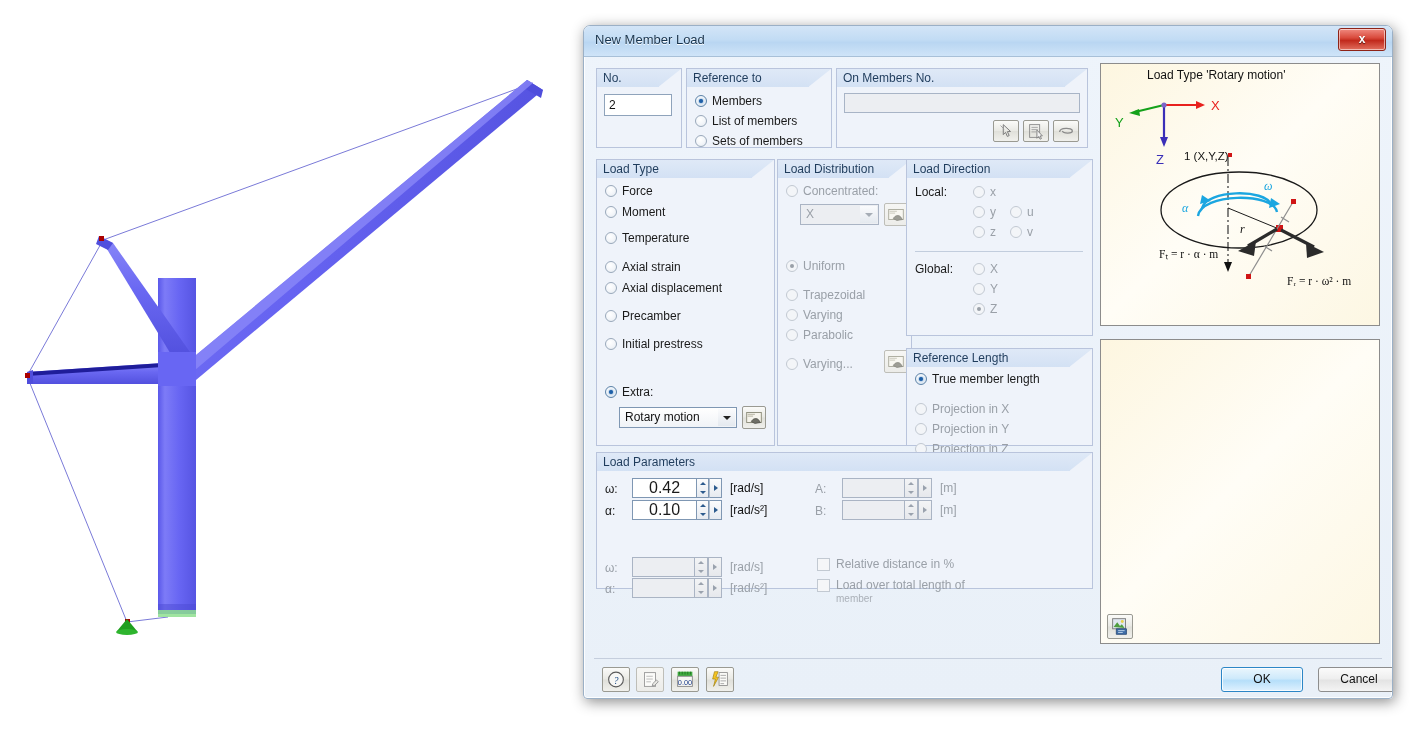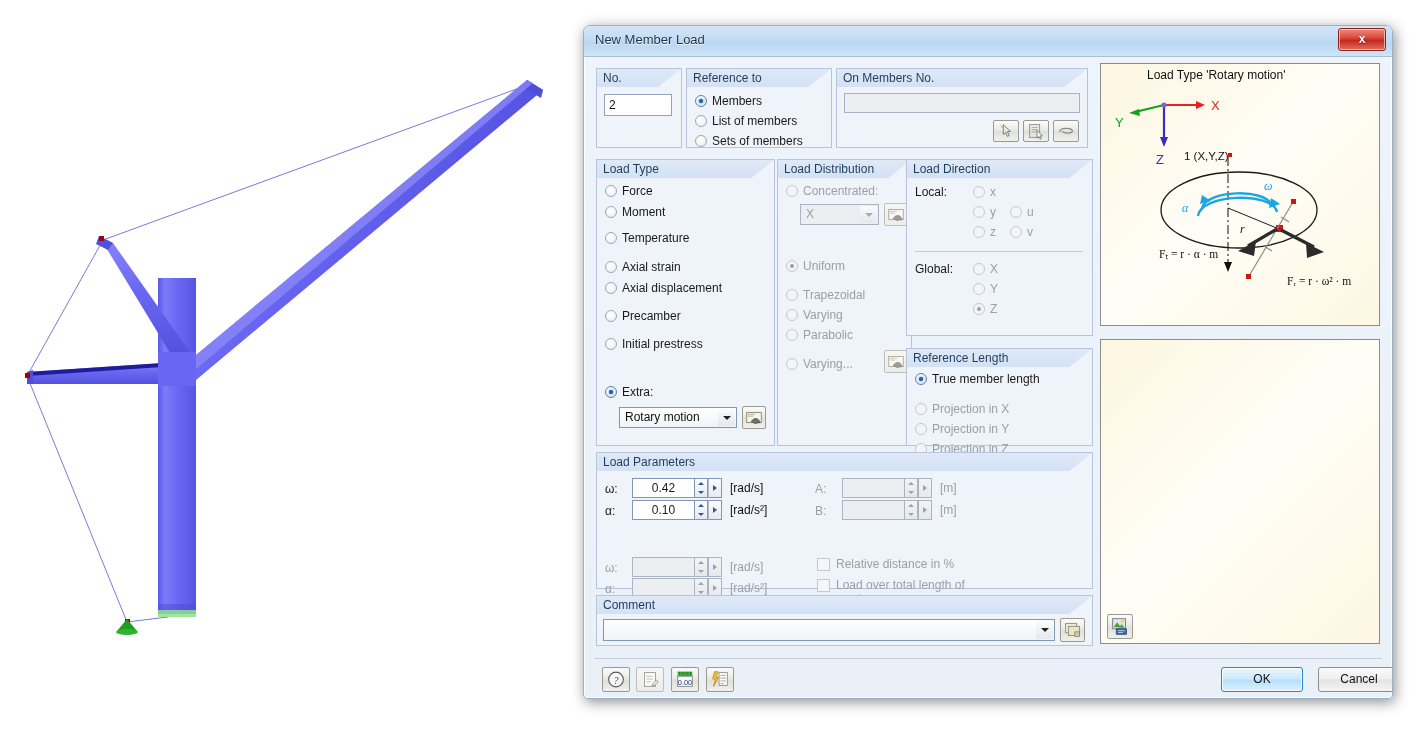--- a/index.html
+++ b/index.html
@@ -102,21 +102,21 @@
   .tbox{
     position:absolute;box-sizing:border-box;background:#fff;
     border:1px solid #8fa3bb;font-size:12px;color:#111;
     padding:2px 4px;line-height:16px;
   }
   .tbox.ro{background:#eceef2;border-color:#a8b4c6;}
 
   .spin{position:absolute;box-sizing:border-box;height:20px;display:flex;}
   .spin .fld{
     flex:1;background:#fff;border:1px solid #7f97b3;border-right:none;
-    box-sizing:border-box;text-align:center;padding:1px 4px;font-size:12px;line-height:16px;
+    box-sizing:border-box;text-align:left;padding:1px 16px;font-size:16px;line-height:16px;
   }
   .spin.dis .fld{background:#eceef2;border-color:#aab4c4;}
   .spin .upd{
     width:14px;box-sizing:border-box;border:1px solid #7f97b3;
     background:linear-gradient(180deg,#fbfcfd 0%,#e6eaf0 100%);
     display:flex;flex-direction:column;
   }
   .spin.dis .upd{border-color:#aab4c4;background:linear-gradient(180deg,#f3f4f6 0%,#e6e8ec 100%);}
   .spin .upd i{flex:1;position:relative;}
   .spin .upd i:before{
@@ -597,40 +597,20 @@
         <div class="chk" style="left:220px;top:106px;">
           <span class="box"></span>
           <span class="tx">
             <span>Load over total length of</span>
             <small>member</small>
           </span>
         </div>
       </div>
     </div>
 
-    <div class="grp" style="left:12px;top:539px;width:495px;height:49px;">
-      <div class="hdr">
-          <div class="bar"></div>
-          <div class="tri" style="right:0;"></div>
-        <div class="lbl">Comment</div>
-      </div>
-      <div class="body">
-        <div class="combo" style="left:6px;top:4px;width:452px;height:22px;line-height:20px;">
-          <span></span>
-          <span class="arw"></span>
-        </div>
-        <div class="ibtn" style="left:463px;top:3px;width:25px;height:24px;">
-          <svg class="icoimg" viewBox="0 0 25 24">
-            <rect x="5" y="5" width="12" height="10" fill="#f3f0dd" stroke="#8d8b74" stroke-width="1"></rect>
-            <rect x="8" y="8" width="12" height="10" fill="#e9e5c9" stroke="#8d8b74" stroke-width="1"></rect>
-            <rect x="15" y="14" width="5" height="5" fill="#cfcaa8" stroke="#7d7b66" stroke-width=".8"></rect>
-          </svg>
-        </div>
-      </div>
-    </div>
 
     <div id="footline" style="top:602px;"></div>
 
     <div class="ibtn" style="left:18px;top:611px;width:28px;height:25px;">
       <svg class="icoimg" viewBox="0 0 28 25">
         <circle cx="14" cy="12.5" r="8" fill="#f7f7f5" stroke="#5a5a5a" stroke-width="1.2"></circle>
         <text x="14" y="17" font-size="11" font-family="Liberation Serif, serif" font-style="italic" text-anchor="middle" fill="#1f4e88">?</text>
       </svg>
     </div>
     <div class="ibtn dis" style="left:52px;top:611px;width:28px;height:25px;">

